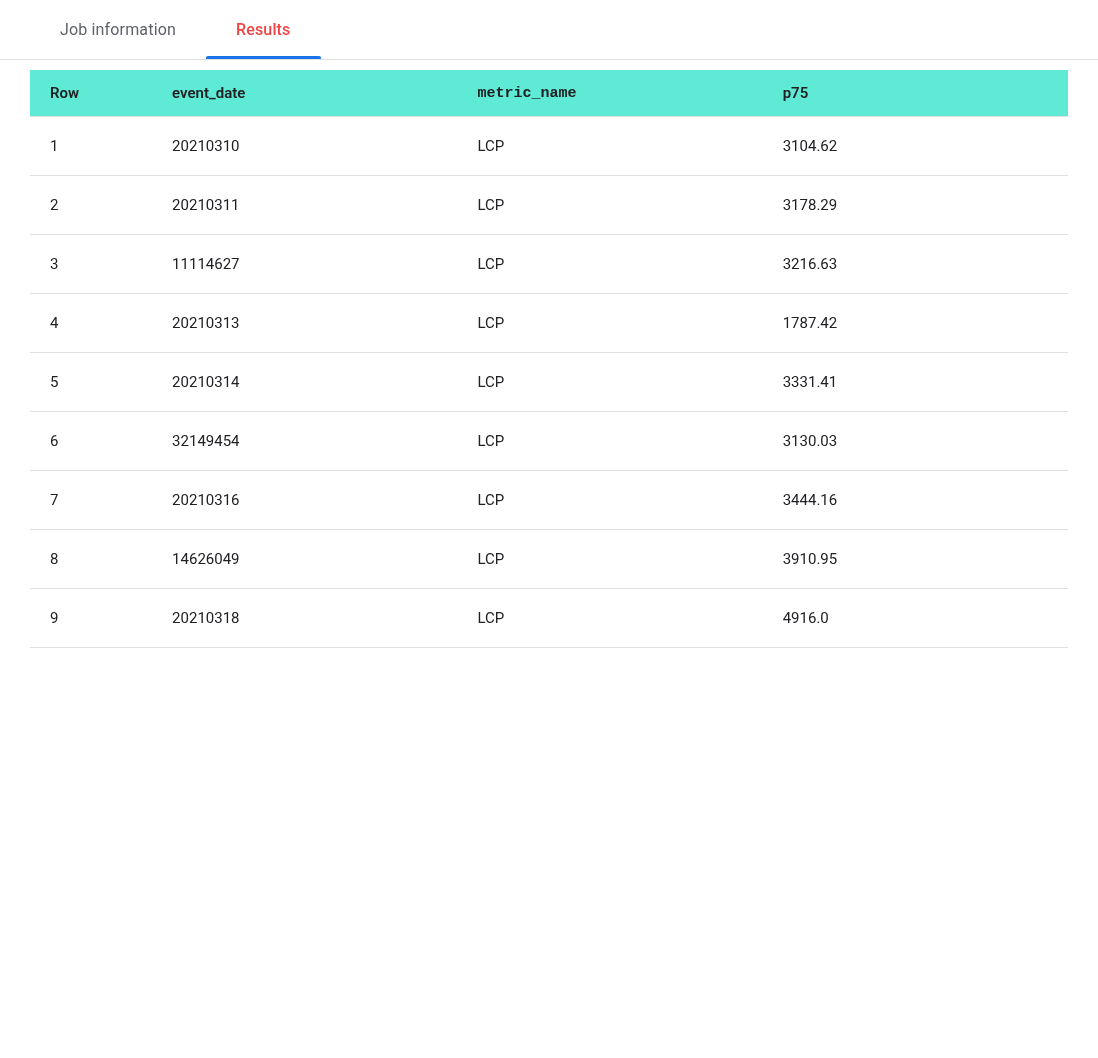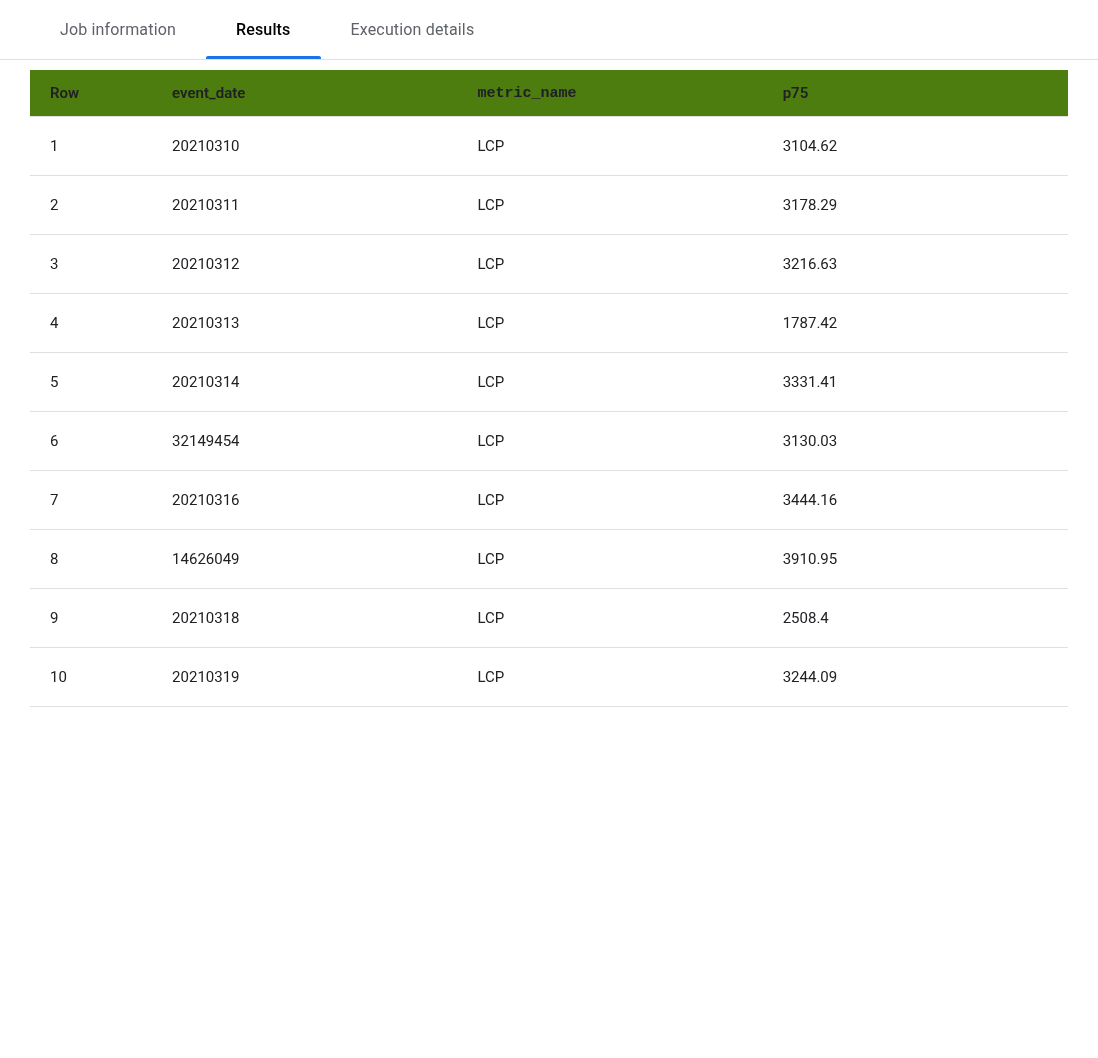--- a/index.html
+++ b/index.html
@@ -34,21 +34,21 @@
       font-size: 16px;
       color: #5f6368;
       cursor: pointer;
       position: relative;
       white-space: nowrap;
       font-weight: 400;
       letter-spacing: 0.01em;
     }
 
     .tab.active {
-      color: #000000;
+      color: #ef4444;
       font-weight: 500;
     }
 
     .tab.active::after {
       content: '';
       position: absolute;
       bottom: 0;
       left: 0;
       right: 0;
       height: 3px;
@@ -61,21 +61,21 @@
       margin-top: 10px;
     }
 
     table {
       width: 100%;
       border-collapse: collapse;
       font-size: 15px;
     }
 
     thead tr {
-      background: #4d7c0f;
+      background: #5eead4;
     }
 
     thead th {
       text-align: left;
       padding: 14px 20px;
       font-weight: 600;
       color: #202124;
       font-size: 15px;
       border-bottom: 1px solid #e0e0e0;
     }
@@ -113,21 +113,20 @@
       padding-right: 30px;
     }
   </style>
 </head>
 <body>
 
 <div class="tabs-container">
 
 <div class="tab">Job information</div>
     <div class="tab active">Results</div>
-    <div class="tab">Execution details</div>
   </div>
 
 <div class="table-container">
   <table>
     <thead>
       <tr>
       <th class="col-row">Row</th>
           <th class="col-event-date">event_date</th>
           <th class="col-metric-name">metric_name</th>
           <th class="col-p75">p75</th>
@@ -141,21 +140,21 @@
           <td class="align-right">3104.62</td>
         </tr>
         <tr>
           <td>2</td>
           <td>20210311</td>
           <td>LCP</td>
           <td class="align-right">3178.29</td>
         </tr>
         <tr>
           <td>3</td>
-          <td>20210312</td>
+          <td>11114627</td>
           <td>LCP</td>
           <td class="align-right">3216.63</td>
         </tr>
         <tr>
           <td>4</td>
           <td>20210313</td>
           <td>LCP</td>
           <td class="align-right">1787.42</td>
         </tr>
         <tr>
@@ -179,23 +178,17 @@
         <tr>
           <td>8</td>
           <td>14626049</td>
           <td>LCP</td>
           <td class="align-right">3910.95</td>
         </tr>
         <tr>
           <td>9</td>
           <td>20210318</td>
           <td>LCP</td>
-          <td class="align-right">2508.4</td>
-        </tr>
-        <tr>
-          <td>10</td>
-          <td>20210319</td>
-          <td>LCP</td>
-          <td class="align-right">3244.09</td>
+          <td class="align-right">4916.0</td>
         </tr>
       </tbody>
   </table>
 </div>
 
 </body></html>

